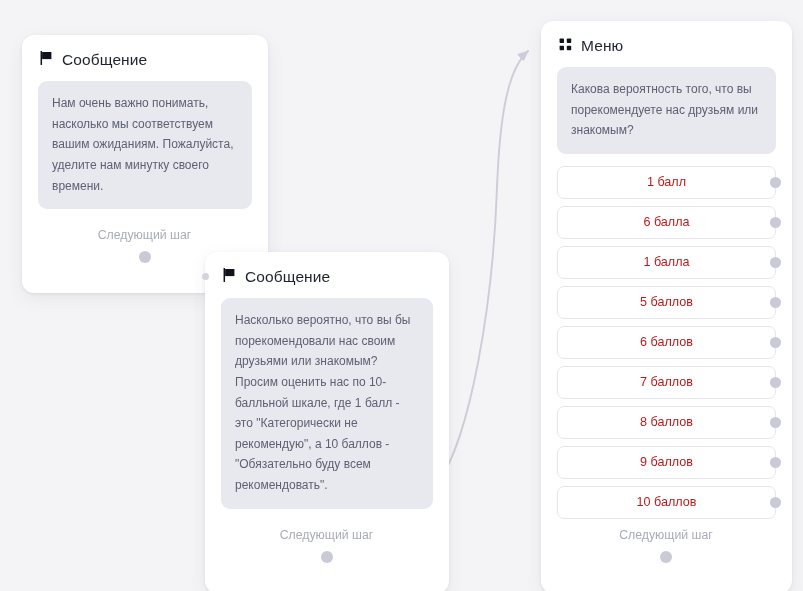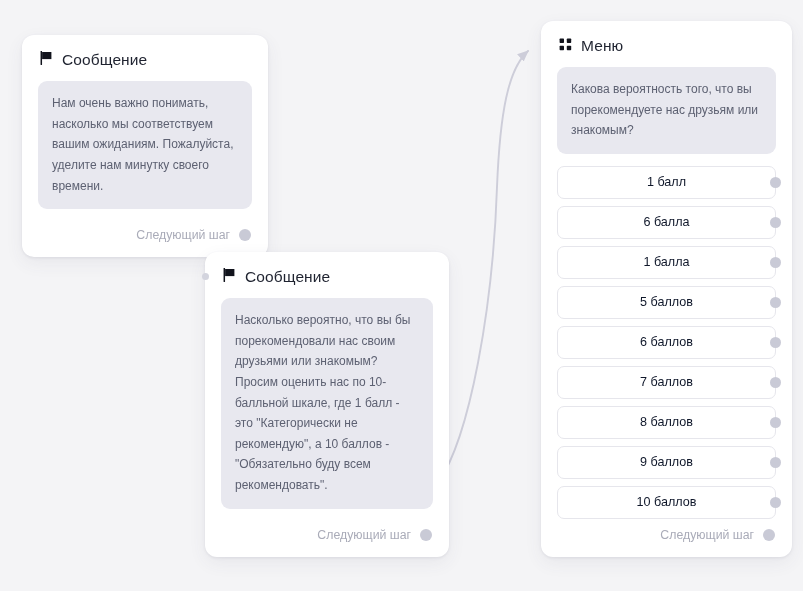--- a/index.html
+++ b/index.html
@@ -69,21 +69,22 @@
     font-size: 12px;
     line-height: 1.72;
     color: #5d6172;
   }
 
   .next-row {
     display: flex;
     align-items: center;
     justify-content: flex-end;
     gap: 9px;
-    padding: 9px 17px 15px 16px;
+    padding: 9px 17px 30px 16px;
+    flex-direction: column;
   }
   .next-label {
     font-size: 12.3px;
     color: #a9abb8;
   }
   .port {
     width: 12px;
     height: 12px;
     border-radius: 50%;
     background: #c9cad6;
@@ -107,21 +108,21 @@
   .option {
     position: relative;
     height: 33px;
     border: 1px solid #e6e6ec;
     border-radius: 7px;
     background: #fff;
     display: flex;
     align-items: center;
     justify-content: center;
     font-size: 12.6px;
-    color: #0f172a;
+    color: #b91c1c;
     box-sizing: border-box;
   }
   .option .port-opt {
     position: absolute;
     right: -6px;
     width: 11px;
     height: 11px;
     border-radius: 50%;
     background: #c9cad6;
   }

